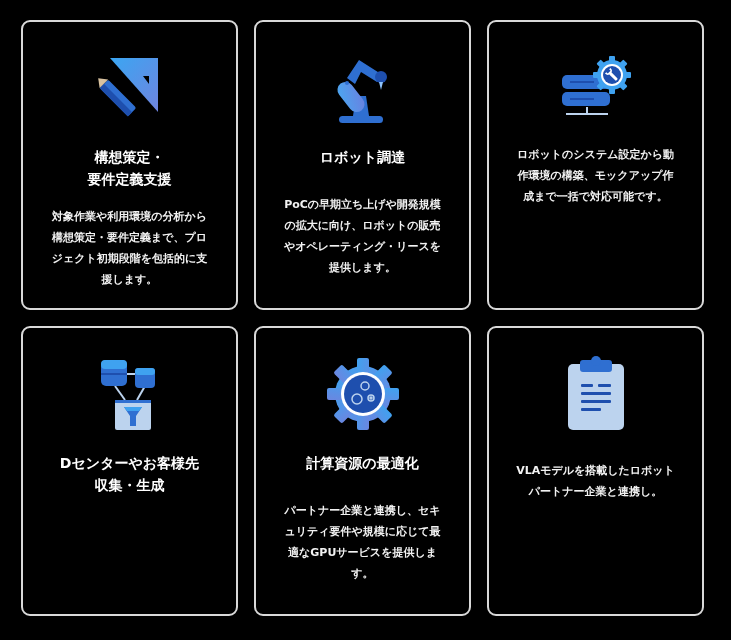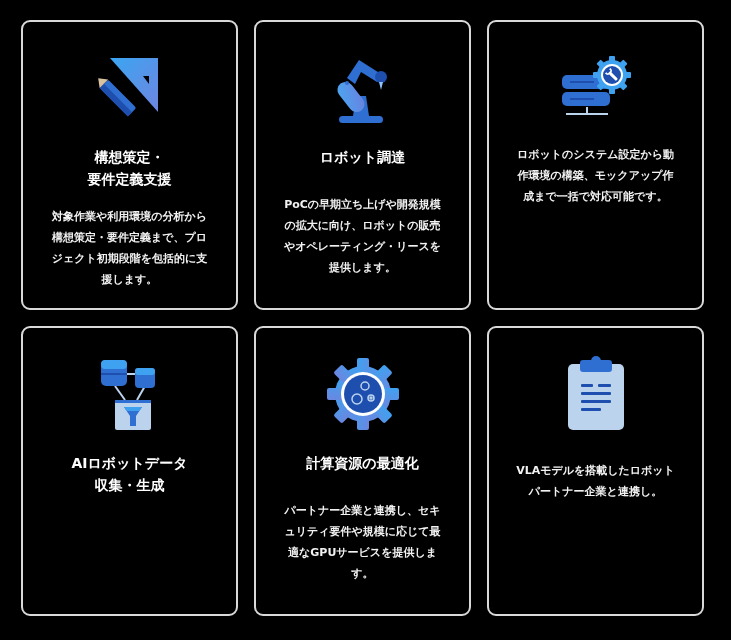--- a/index.html
+++ b/index.html
@@ -131,21 +131,21 @@
         <rect x="6" y="4" width="26" height="9" rx="4" fill="#3fa2f0"></rect>
         <rect x="6" y="17" width="26" height="2" fill="#1e4fae"></rect>
         <rect x="40" y="12" width="20" height="20" rx="4" fill="#2f6fd1"></rect>
         <rect x="40" y="12" width="20" height="7" rx="3" fill="#3fa2f0"></rect>
         <rect x="20" y="44" width="36" height="30" rx="2" fill="#bcd3ee"></rect>
         <rect x="20" y="44" width="36" height="3" fill="#2f6fd1"></rect>
         <polygon points="29,51 47,51 41,60 41,70 35,70 35,60" fill="#2f6fd1"></polygon>
         <polygon points="29,51 47,51 44,55 32,55" fill="#3fa2f0"></polygon>
       </svg>
     </div>
-    <div class="title">AIロボットデータ
+    <div class="title">Dセンターやお客様先
 収集・生成</div>
   </div>
 
   <div class="card single">
     <div class="icon">
       <svg width="76" height="76" viewBox="-38 -38 76 76">
         <defs>
           <linearGradient id="g5" x1="0" y1="0" x2="1" y2="1">
             <stop offset="0" stop-color="#3fa2f0"></stop>
               <stop offset="1" stop-color="#6b86e0"></stop>

